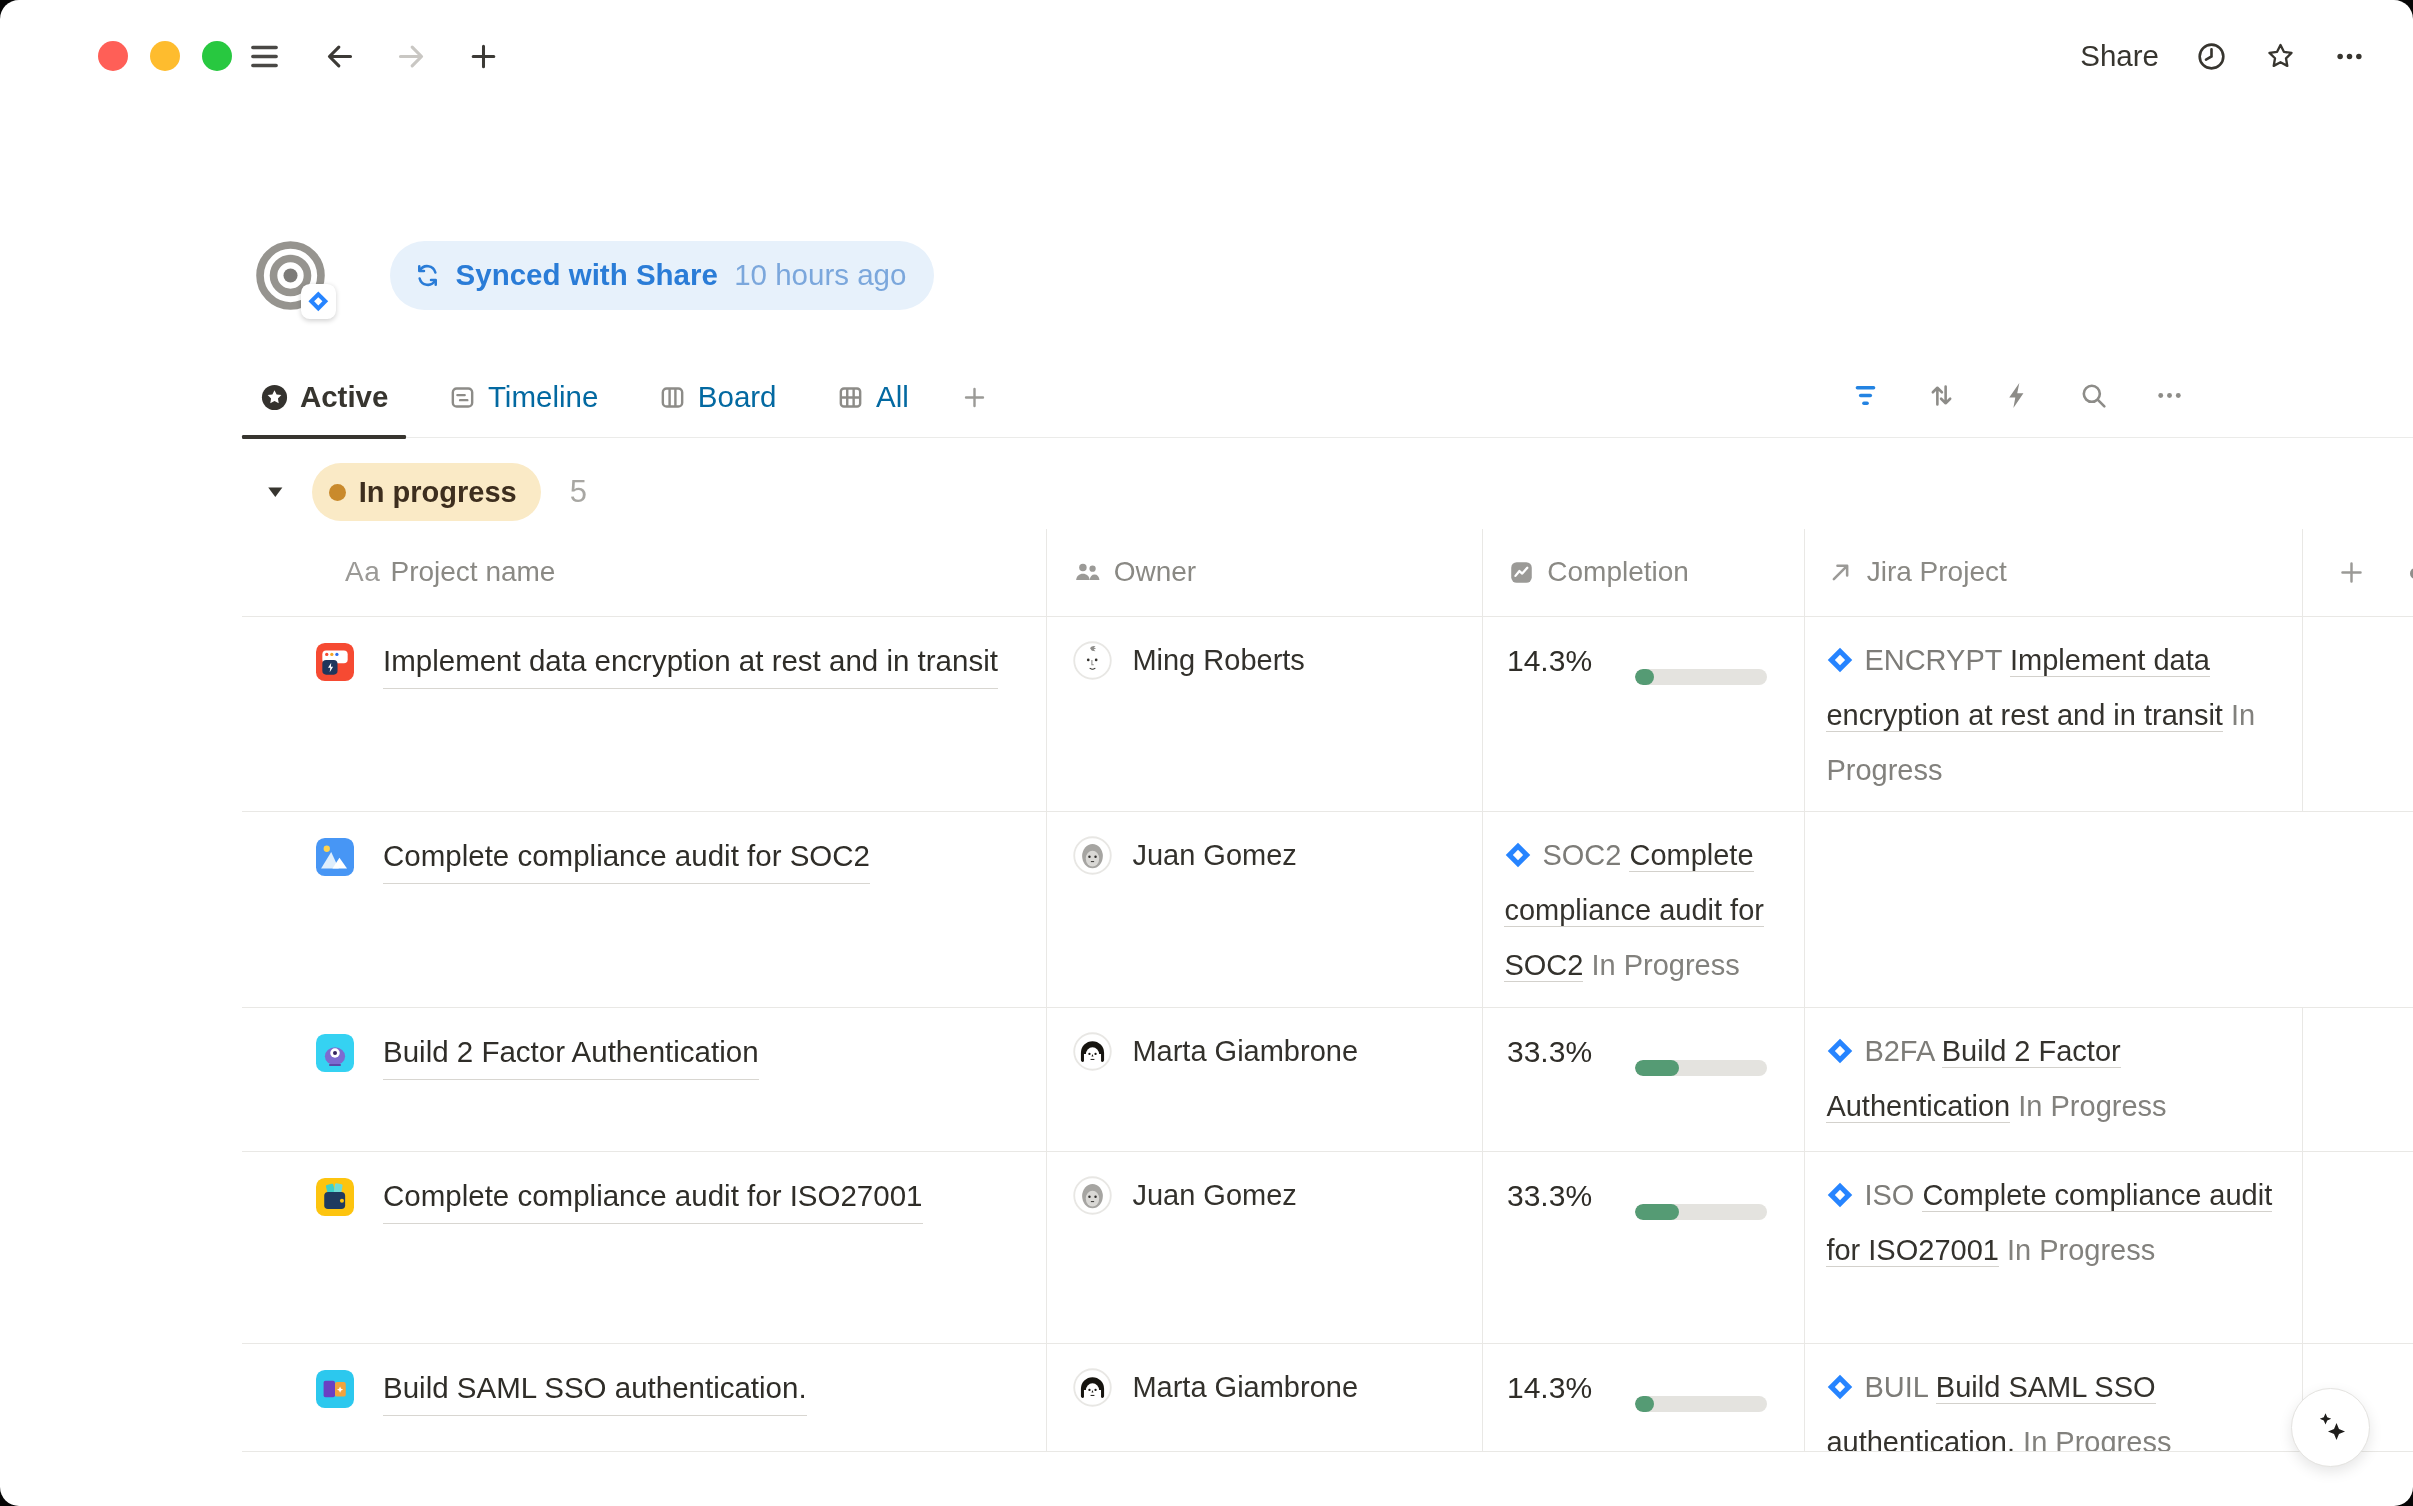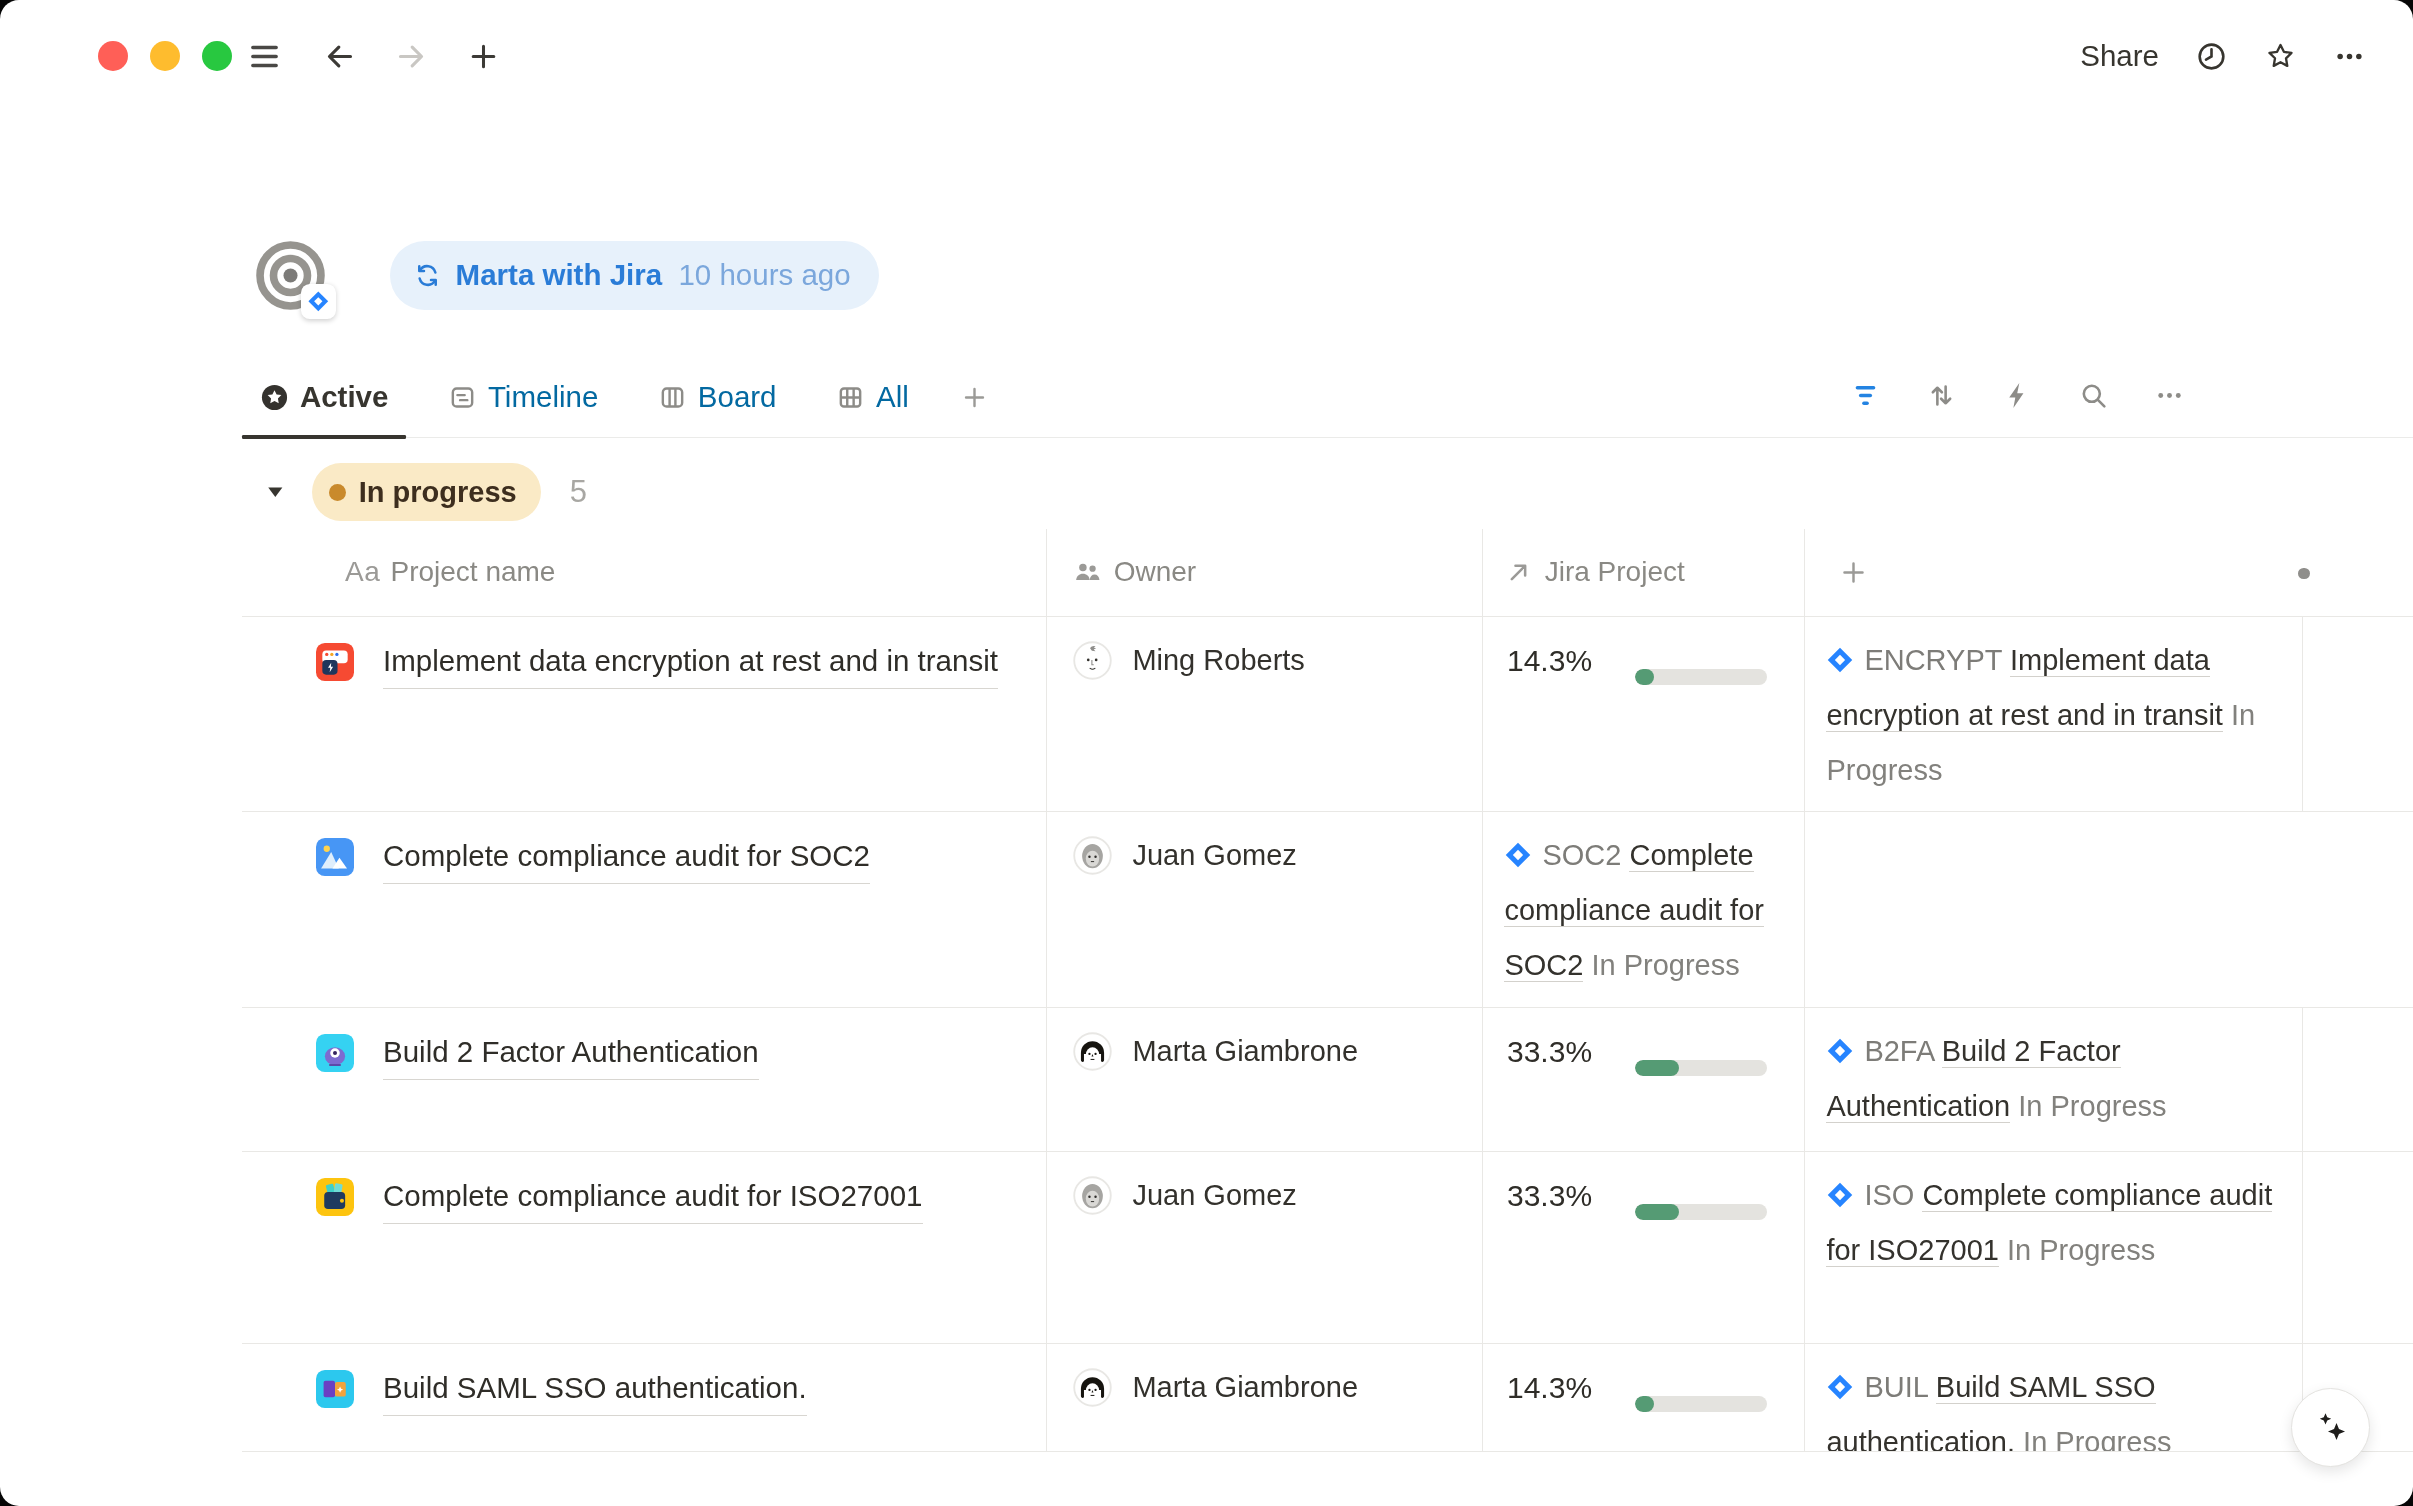--- a/index.html
+++ b/index.html
@@ -170,21 +170,21 @@
     </span>
     <div class="sync-badge">
       <svg viewBox="0 0 24 24">
         <g stroke="#2a7cd7" stroke-width="2.1" stroke-linecap="round" stroke-linejoin="round" fill="none">
           <path d="M18.5 9.5a7 7 0 0 0-12.8-1.8"></path>
             <path d="M5.2 4.4v3.9h3.9"></path>
           <path d="M5.5 14.5a7 7 0 0 0 12.8 1.8"></path>
             <path d="M18.8 19.6v-3.9h-3.9"></path>
         </g>
       </svg>
-      <span class="sync-label">Marta with Jira</span>
+      <span class="sync-label">Synced with Share</span>
       <span class="sync-time">10 hours ago</span>
     </div>
   </div>
 
   <div class="tabsbar">
     <div class="tabs">
       <div class="tab active">
         <svg viewBox="0 0 24 24">
             <circle cx="12" cy="12" r="10.4" fill="#34322e"></circle>
             <path d="M12 5.9l1.75 3.55 3.92.57-2.84 2.76.67 3.9L12 14.84l-3.5 1.84.67-3.9-2.84-2.76 3.92-.57z" fill="#fff"></path>
@@ -275,20 +275,27 @@
         <span>Project name</span>
       </div>
       <div class="hcell h-owner">
         <svg viewBox="0 0 24 24">
             <circle cx="8.2" cy="7.9" r="3.1" fill="#9b9a97"></circle>
             <path d="M2.6 18.2c.2-3.2 2.6-5.2 5.6-5.2s5.4 2 5.6 5.2z" fill="#9b9a97"></path>
             <circle cx="16.2" cy="8.8" r="2.6" fill="#9b9a97"></circle>
             <path d="M13.8 18.2c.2-2.8 1.9-4.5 4.1-4.5 2.1 0 3.8 1.7 4 4.5z" fill="#9b9a97"></path>
           </svg>
         <span>Owner</span>
+      </div>
+      <div class="hcell h-comp">
+        <svg viewBox="0 0 24 24">
+            <rect x="3.5" y="3.5" width="17" height="17" rx="4.5" fill="#9b9a97"></rect>
+            <path d="M7 14.8l3.3-4 2.3 2.1 4.2-4.8" stroke="#fff" stroke-width="1.9" fill="none" stroke-linecap="round" stroke-linejoin="round"></path>
+          </svg>
+        <span>Completion</span>
       </div>
       <div class="hcell h-jira">
         <svg viewBox="0 0 24 24">
             <path d="M6.5 17.5L17 7M9.5 6.5h8v8" stroke="#9b9a97" stroke-width="2.1" fill="none" stroke-linecap="round" stroke-linejoin="round"></path>
           </svg>
         <span>Jira Project</span>
       </div>
       <div class="hcell h-plus">
         <svg viewBox="0 0 24 24">
             <path d="M12 5v14M5 12h14" stroke="#9b9a97" stroke-width="1.9" stroke-linecap="round"></path>

